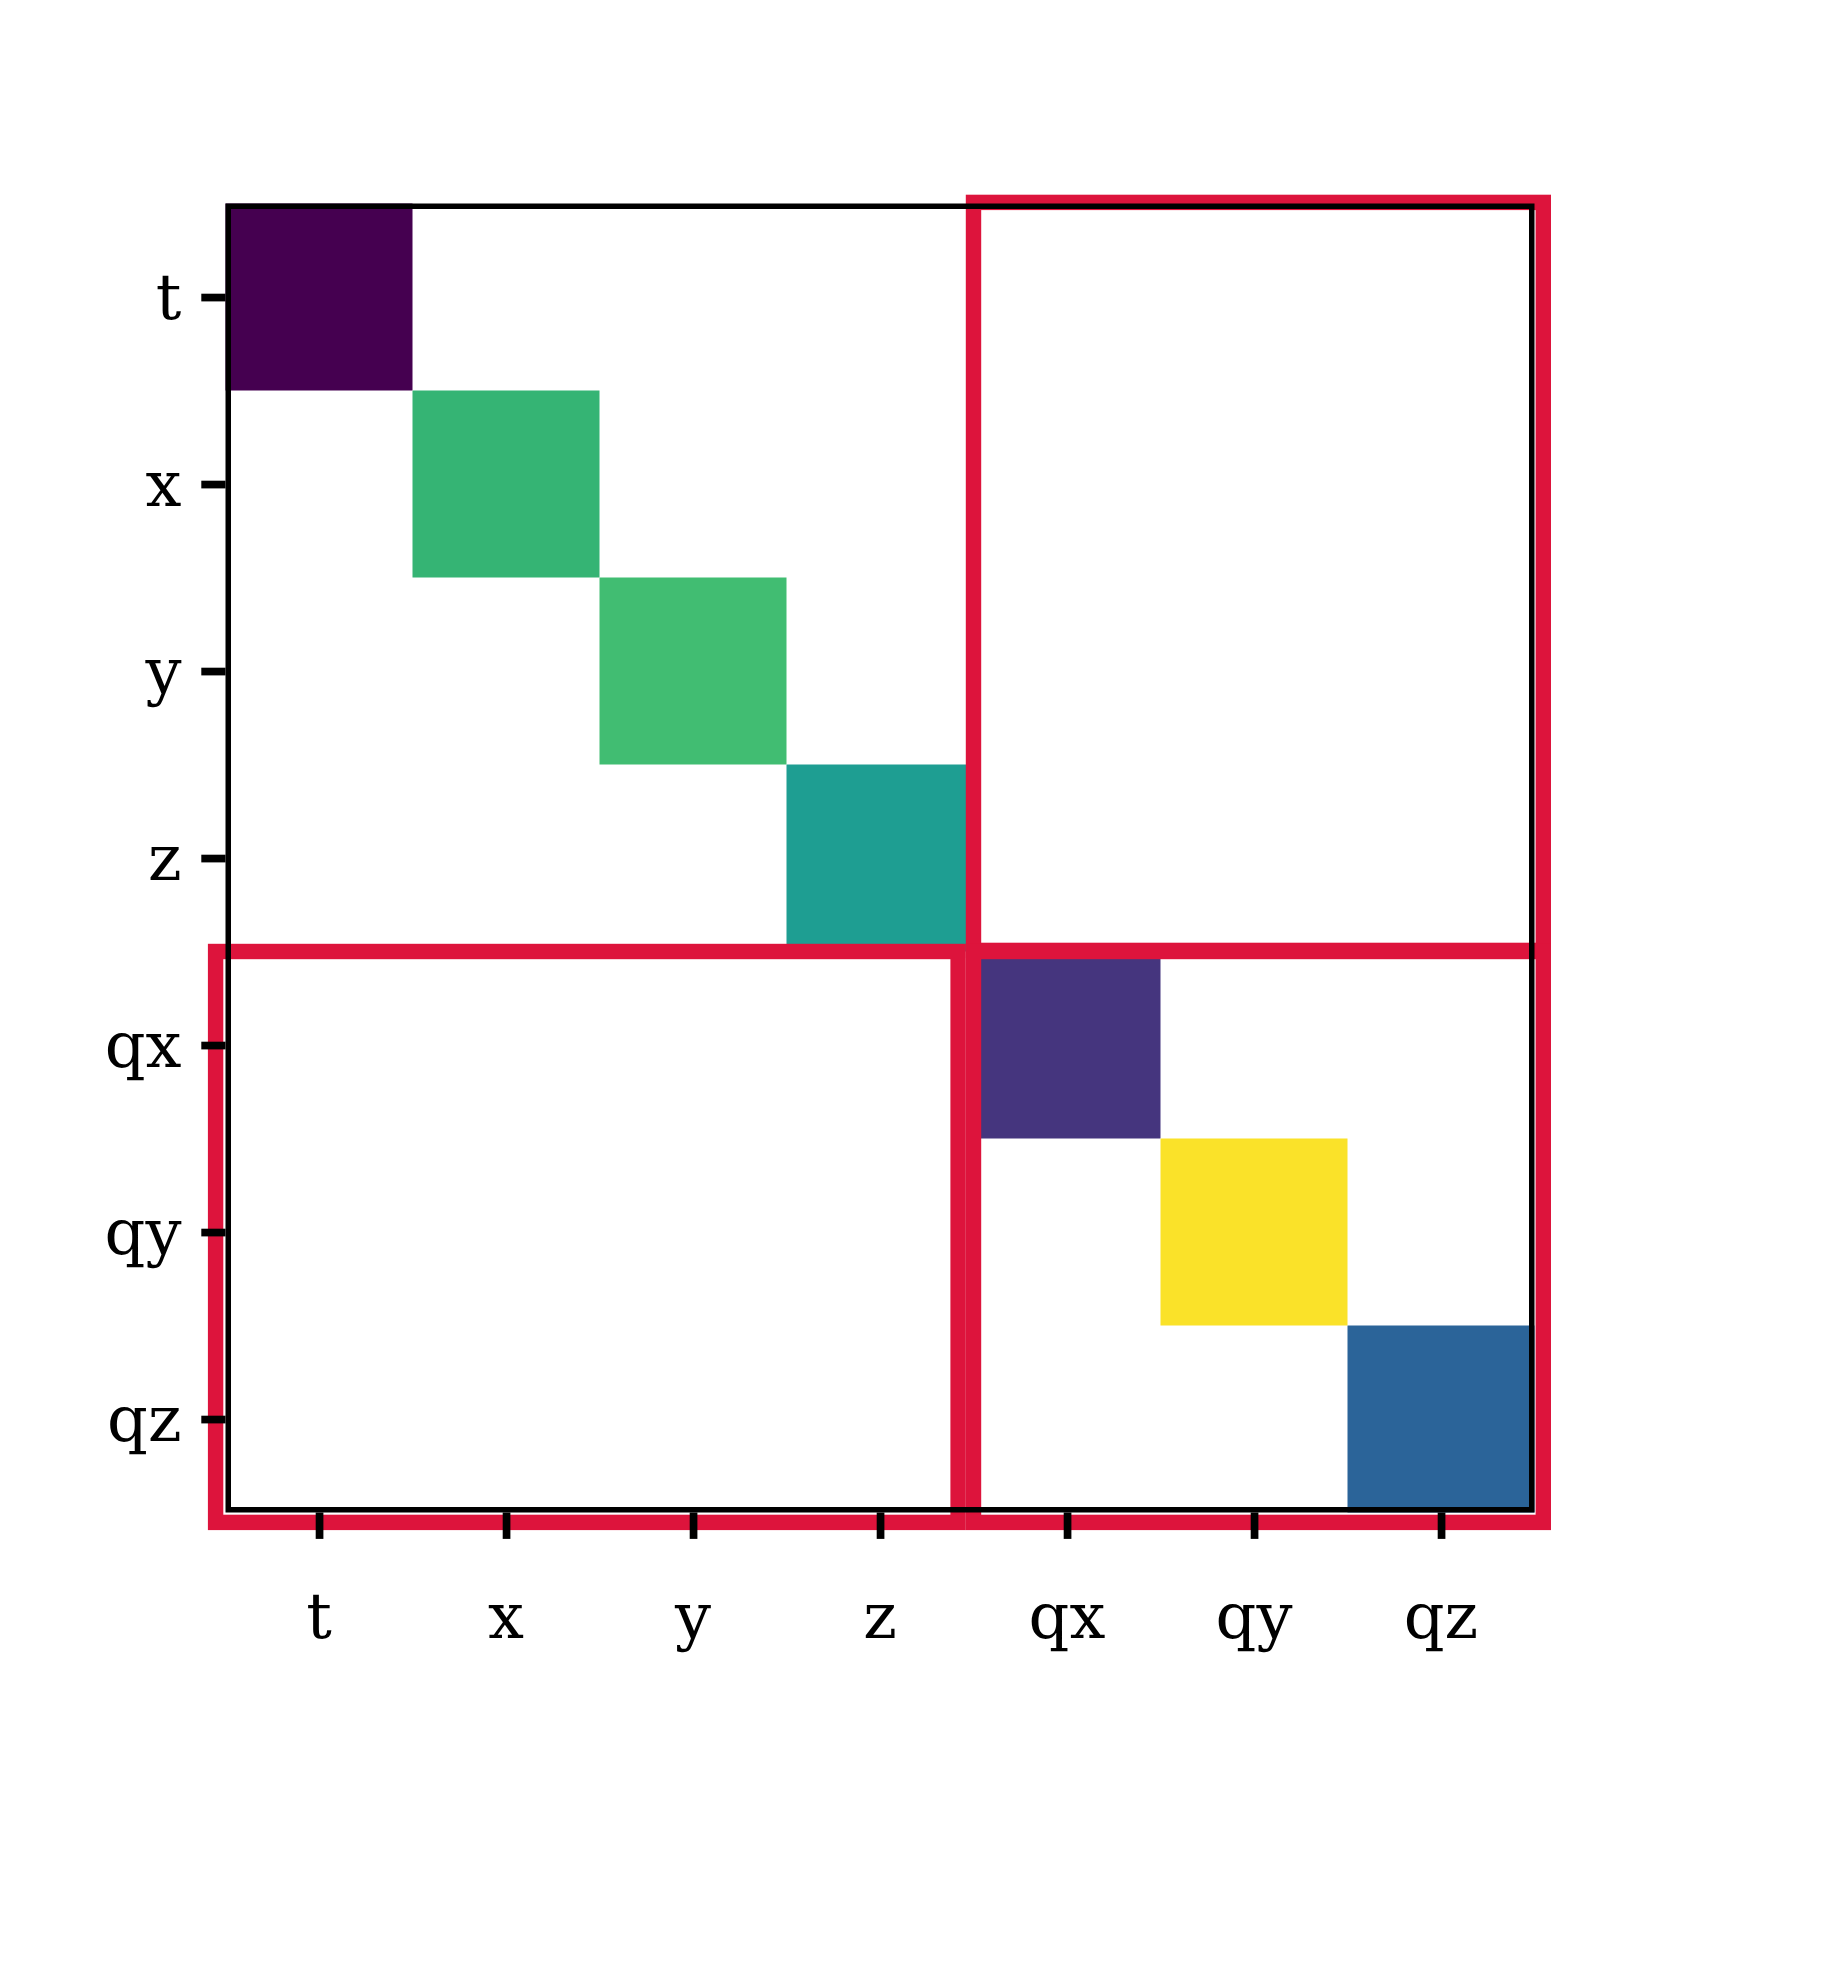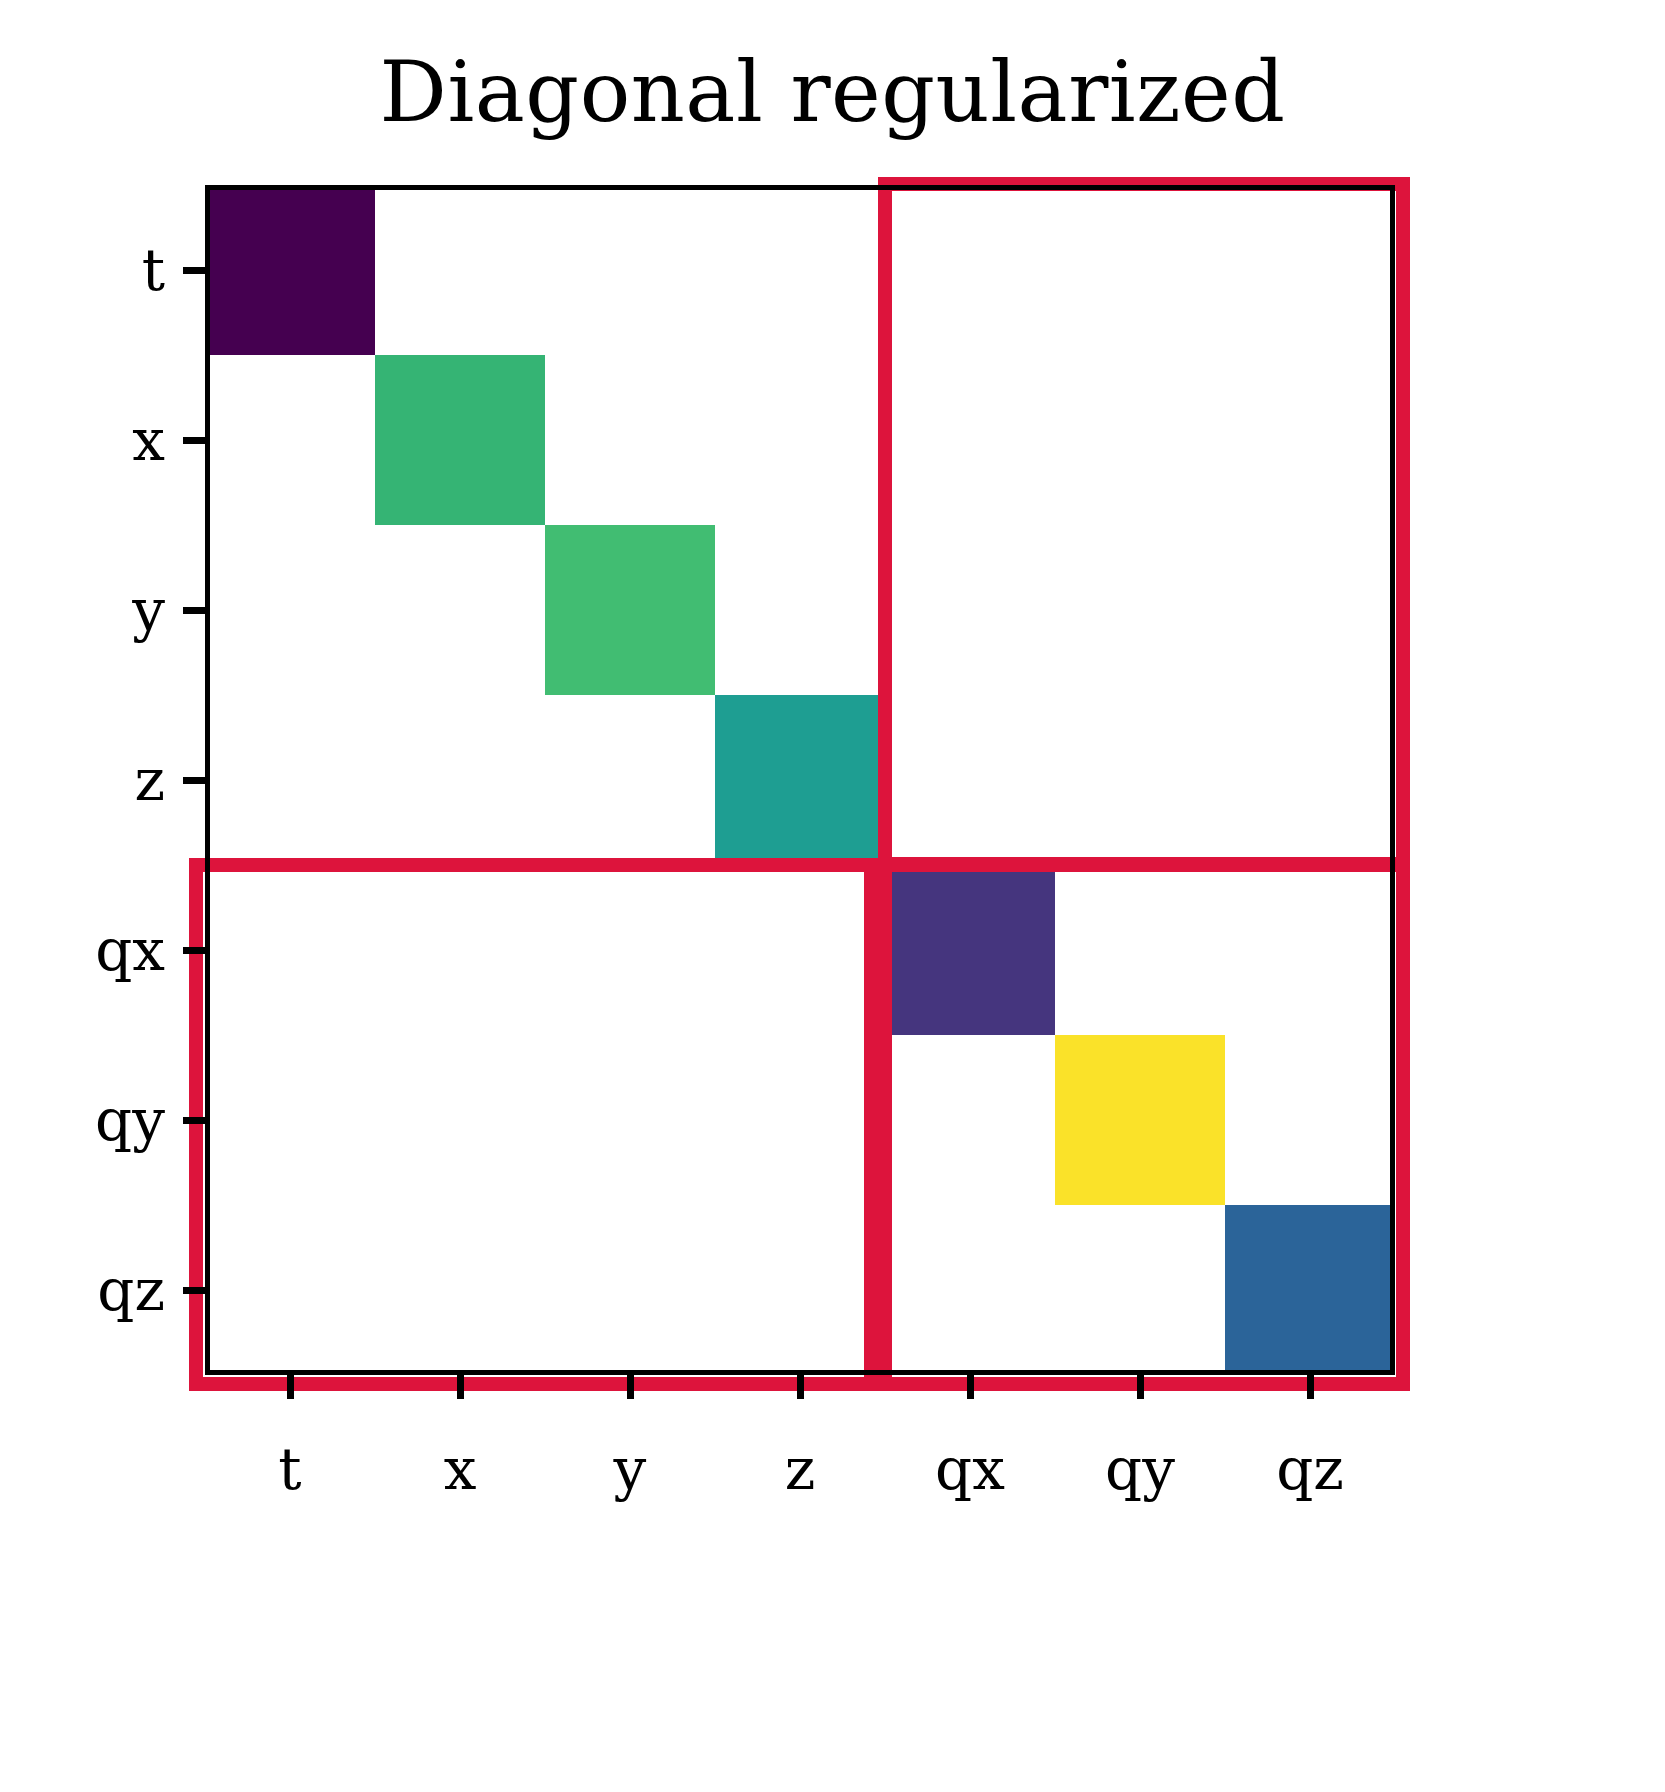--- a/index.html
+++ b/index.html
@@ -108,21 +108,20 @@
     color: #000000;
     transform: translateX(-50%);
     font-family: "DejaVu Serif", "Liberation Serif", serif;
   }
 </style>
 </head>
 <body>
 
 <div id="figure">
 
-  <div id="title">Diagonal regularized</div>
 
   <div id="plot">
 
     <div class="cell" style="left:0px;    top:0px;    width:170px; height:170px; background:#450050;"></div>
     <div class="cell" style="left:170px;  top:170px;  width:170px; height:170px; background:#35B474;"></div>
     <div class="cell" style="left:340px;  top:340px;  width:170px; height:170px; background:#41BD72;"></div>
     <div class="cell" style="left:510px;  top:510px;  width:170px; height:170px; background:#1E9E92;"></div>
     <div class="cell" style="left:680px;  top:680px;  width:170px; height:170px; background:#45357E;"></div>
     <div class="cell" style="left:850px;  top:850px;  width:170px; height:170px; background:#FAE229;"></div>
     <div class="cell" style="left:1020px; top:1020px; width:170px; height:170px; background:#2B6499;"></div>

